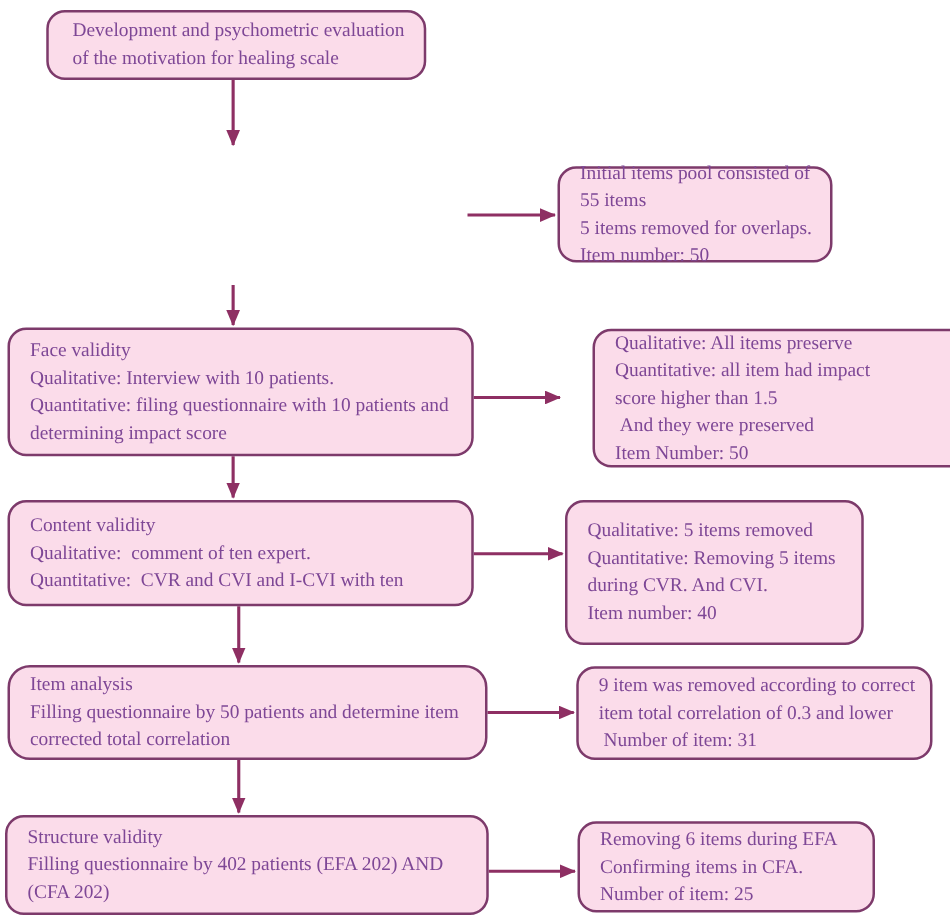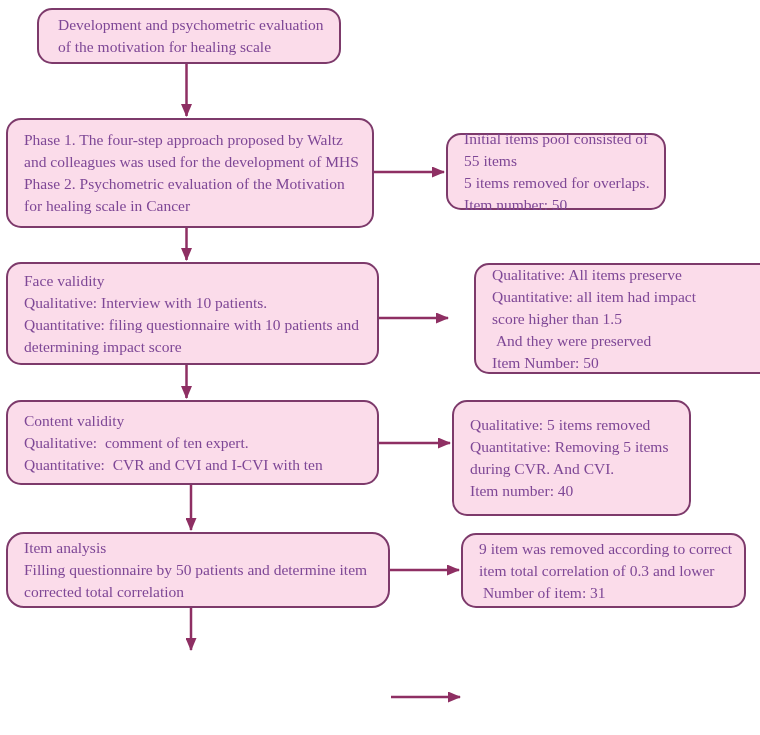--- a/index.html
+++ b/index.html
@@ -76,46 +76,45 @@
     <line x1="379" y1="443" x2="450" y2="443" marker-end="url(#ah)"></line>
     <line x1="390" y1="570" x2="459" y2="570" marker-end="url(#ah)"></line>
     <line x1="391" y1="697" x2="460" y2="697" marker-end="url(#ah)"></line>
   </svg>
 
   <div class="box" id="box-title">
     <div class="txt">Development and psychometric evaluation
 of the motivation for healing scale</div>
   </div>
 
-  <div class="box" id="box-phase">
-    <div class="txt">Phase 1. The four-step approach proposed by Waltz
-and colleagues was used for the development of MHS
-Phase 2. Psychometric evaluation of the Motivation
-for healing scale in Cancer</div>
-  </div>
 
   <div class="box" id="box-face">
     <div class="txt">Face validity
 Qualitative: Interview with 10 patients.
 Quantitative: filing questionnaire with 10 patients and
 determining impact score</div>
   </div>
 
   <div class="box" id="box-content">
     <div class="txt">Content validity
 Qualitative:  comment of ten expert.
 Quantitative:  CVR and CVI and I-CVI with ten</div>
   </div>
 
   <div class="box" id="box-item">
     <div class="txt">Item analysis
 Filling questionnaire by 50 patients and determine item
 corrected total correlation</div>
   </div>
 
+  <div class="box" id="box-structure">
+    <div class="txt">Structure validity
+Filling questionnaire by 402 patients (EFA 202) AND
+(CFA 202)</div>
+  </div>
 
   <div class="box" id="box-r-pool">
     <div class="txt">Initial items pool consisted of 55 items
 5 items removed for overlaps.
 Item number: 50</div>
   </div>
 
   <div class="box" id="box-r-face">
     <div class="txt">Qualitative: All items preserve
 Quantitative: all item had impact
@@ -130,14 +129,19 @@
 during CVR. And CVI.
 Item number: 40</div>
   </div>
 
   <div class="box" id="box-r-item">
     <div class="txt">9 item was removed according to correct
 item total correlation of 0.3 and lower
  Number of item: 31</div>
   </div>
 
+  <div class="box" id="box-r-structure">
+    <div class="txt">Removing 6 items during EFA
+Confirming items in CFA.
+Number of item: 25</div>
+  </div>
 
 </div>
 
 </body></html>

